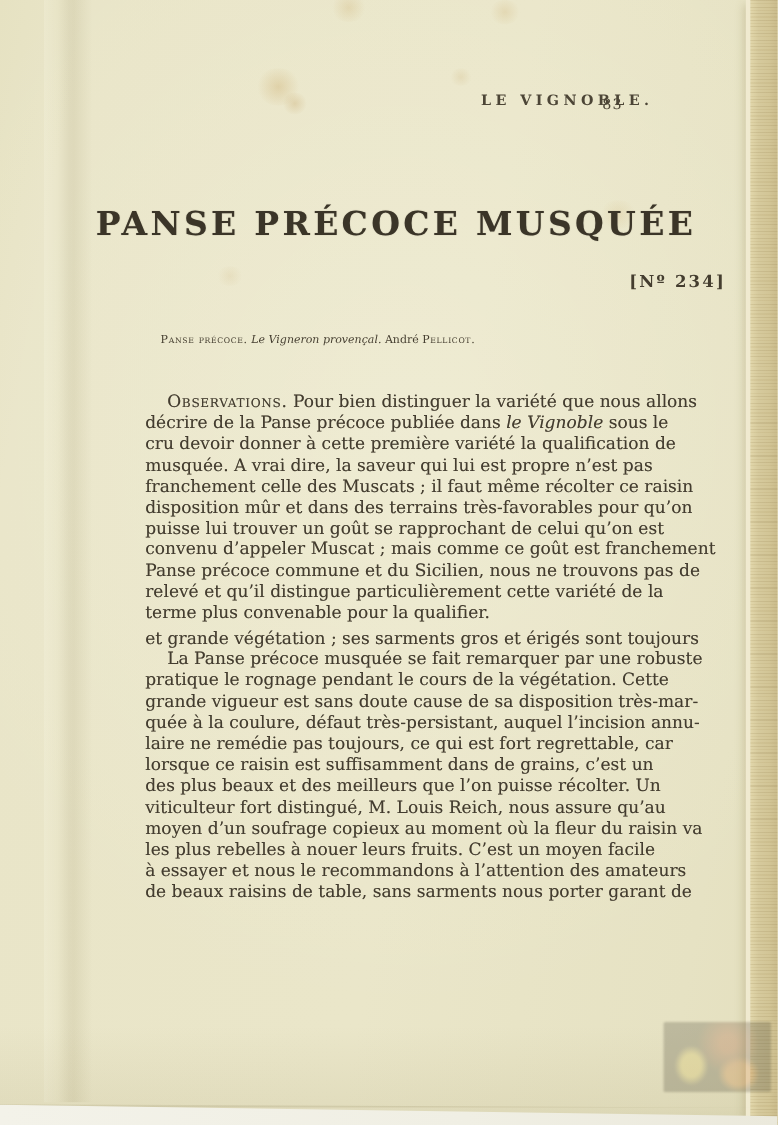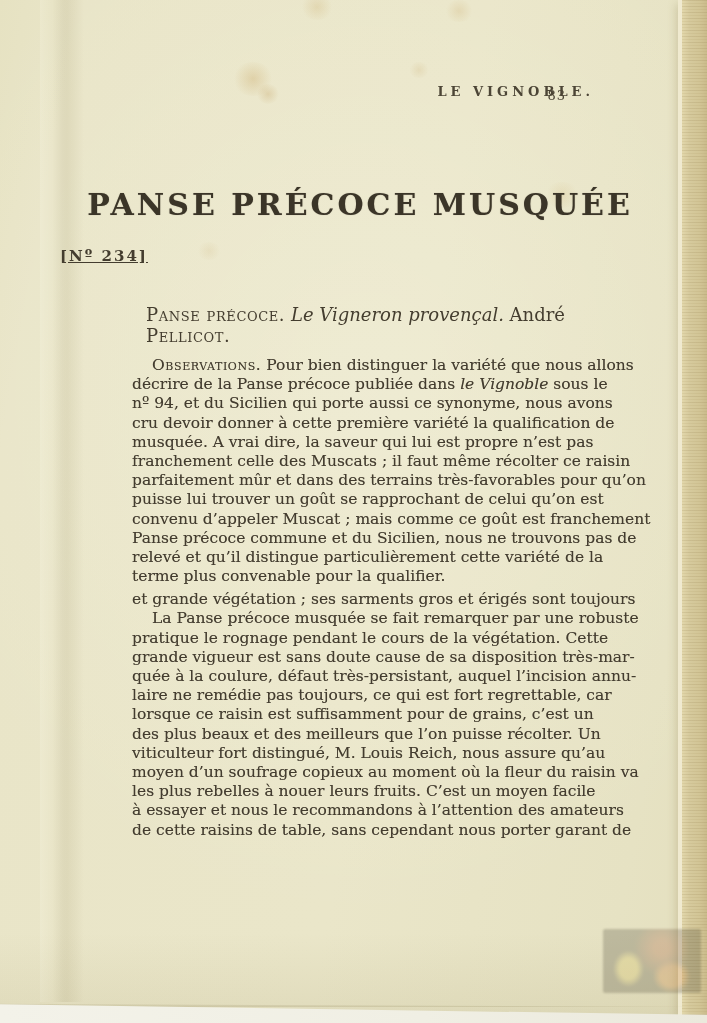--- a/index.html
+++ b/index.html
@@ -76,25 +76,25 @@
   .page-number{
     position:absolute;right:28px;top:4px;font-size:13px;color:#4c4536;letter-spacing:1px;
   }
   .main-title{
     position:absolute;left:60px;top:167px;width:600px;
     text-align:center;font-size:30px;font-weight:bold;letter-spacing:3px;
     color:#3b3528;text-shadow:0 0 1px rgba(59,53,40,0.35);margin-top:20px;
   }
   .section-number{
     position:absolute;left:60px;top:247px;width:600px;
-    text-align:left;font-size:15px;font-weight:bold;letter-spacing:2px;color:#443d2f;text-decoration:underline;
+    text-align:right;font-size:15px;font-weight:bold;letter-spacing:2px;color:#443d2f;
   }
   .citation{
     position:absolute;left:146px;top:304px;width:466px;
-    font-size:18px;color:#443d2f;
+    font-size:10px;color:#443d2f;
   }
   .body-text{
     position:absolute;left:128px;top:352px;width:466px;
     font-size:15.5px;color:#433c2f;
   }
   .paragraph{margin:4px;}
   .pline{
     height:19.2px;line-height:19.2px;white-space:nowrap;
     text-align:justify;text-align-last:justify;
     text-shadow:0 0 0.5px rgba(67,60,47,0.45);
@@ -130,45 +130,44 @@
   <div class="main-title ink">PANSE PRÉCOCE MUSQUÉE</div>
 
   <div class="section-number ink">[Nº 234]</div>
 
   <div class="citation ink"><span class="sc">Panse précoce.</span><span> </span><span class="it">Le Vigneron provençal.</span><span> André </span><span class="sc">Pellicot.</span></div>
 
   <div class="body-text ink">
       <div class="paragraph">
         <div class="pline first"><span class="sc">Observations.</span><span> Pour bien distinguer la variété que nous allons</span></div>
         <div class="pline"><span>décrire de la Panse précoce publiée dans </span><span class="it">le Vignoble</span><span> sous le</span></div>
-        <div class="pline"><span>nº 94, et du Sicilien qui porte aussi ce synonyme, nous avons</span></div>
         <div class="pline"><span>cru devoir donner à cette première variété la qualification de</span></div>
         <div class="pline"><span>musquée. A vrai dire, la saveur qui lui est propre n’est pas</span></div>
         <div class="pline"><span>franchement celle des Muscats ; il faut même récolter ce raisin</span></div>
-        <div class="pline"><span>parfaitement mûr et dans des terrains très-favorables pour qu’on</span></div>
+        <div class="pline"><span>disposition mûr et dans des terrains très-favorables pour qu’on</span></div>
         <div class="pline"><span>puisse lui trouver un goût se rapprochant de celui qu’on est</span></div>
         <div class="pline"><span>convenu d’appeler Muscat ; mais comme ce goût est franchement</span></div>
         <div class="pline"><span>Panse précoce commune et du Sicilien, nous ne trouvons pas de</span></div>
         <div class="pline"><span>relevé et qu’il distingue particulièrement cette variété de la</span></div>
         <div class="pline lastfree"><span>terme plus convenable pour la qualifier.</span></div>
       </div>
       <div class="paragraph">
         <div class="pline"><span>et grande végétation ; ses sarments gros et érigés sont toujours</span></div>
         <div class="pline first"><span>La Panse précoce musquée se fait remarquer par une robuste</span></div>
         <div class="pline"><span>pratique le rognage pendant le cours de la végétation. Cette</span></div>
         <div class="pline"><span>grande vigueur est sans doute cause de sa disposition très-mar-</span></div>
         <div class="pline"><span>quée à la coulure, défaut très-persistant, auquel l’incision annu-</span></div>
         <div class="pline"><span>laire ne remédie pas toujours, ce qui est fort regrettable, car</span></div>
-        <div class="pline"><span>lorsque ce raisin est suffisamment pour de grains, c’est un</span></div>
+        <div class="pline"><span>lorsque ce raisin est suffisamment dans de grains, c’est un</span></div>
         <div class="pline"><span>des plus beaux et des meilleurs que l’on puisse récolter. Un</span></div>
         <div class="pline"><span>viticulteur fort distingué, M. Louis Reich, nous assure qu’au</span></div>
         <div class="pline"><span>moyen d’un soufrage copieux au moment où la fleur du raisin va</span></div>
         <div class="pline"><span>les plus rebelles à nouer leurs fruits. C’est un moyen facile</span></div>
         <div class="pline"><span>à essayer et nous le recommandons à l’attention des amateurs</span></div>
-        <div class="pline"><span>de cette raisins de table, sans cependant nous porter garant de</span></div>
+        <div class="pline"><span>de beaux raisins de table, sans sarments nous porter garant de</span></div>
       </div>
     </div>
 
   <div class="fore-edge"></div>
   <div class="table-edge-shadow"></div>
   <div class="table-edge"></div>
   <div class="watermark"></div>
 
 </div>
 

